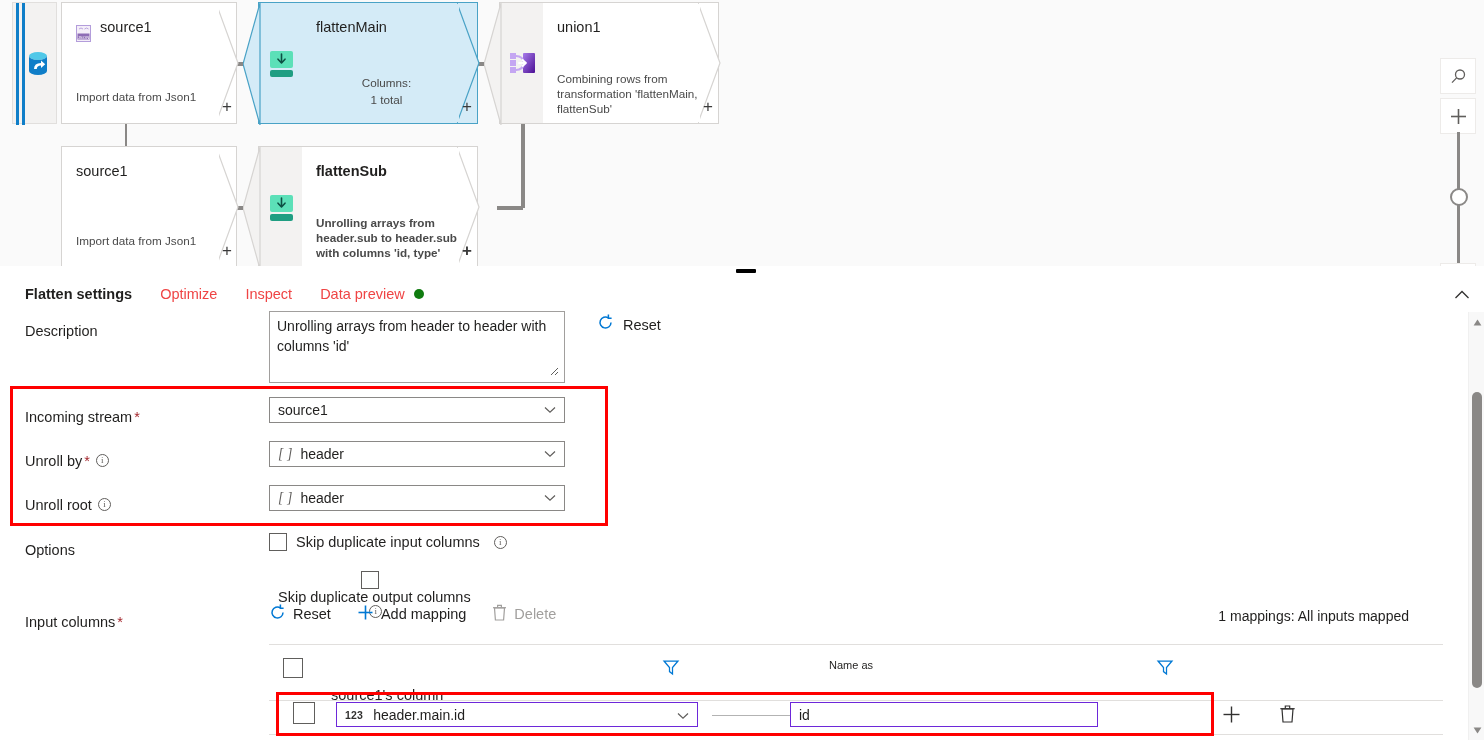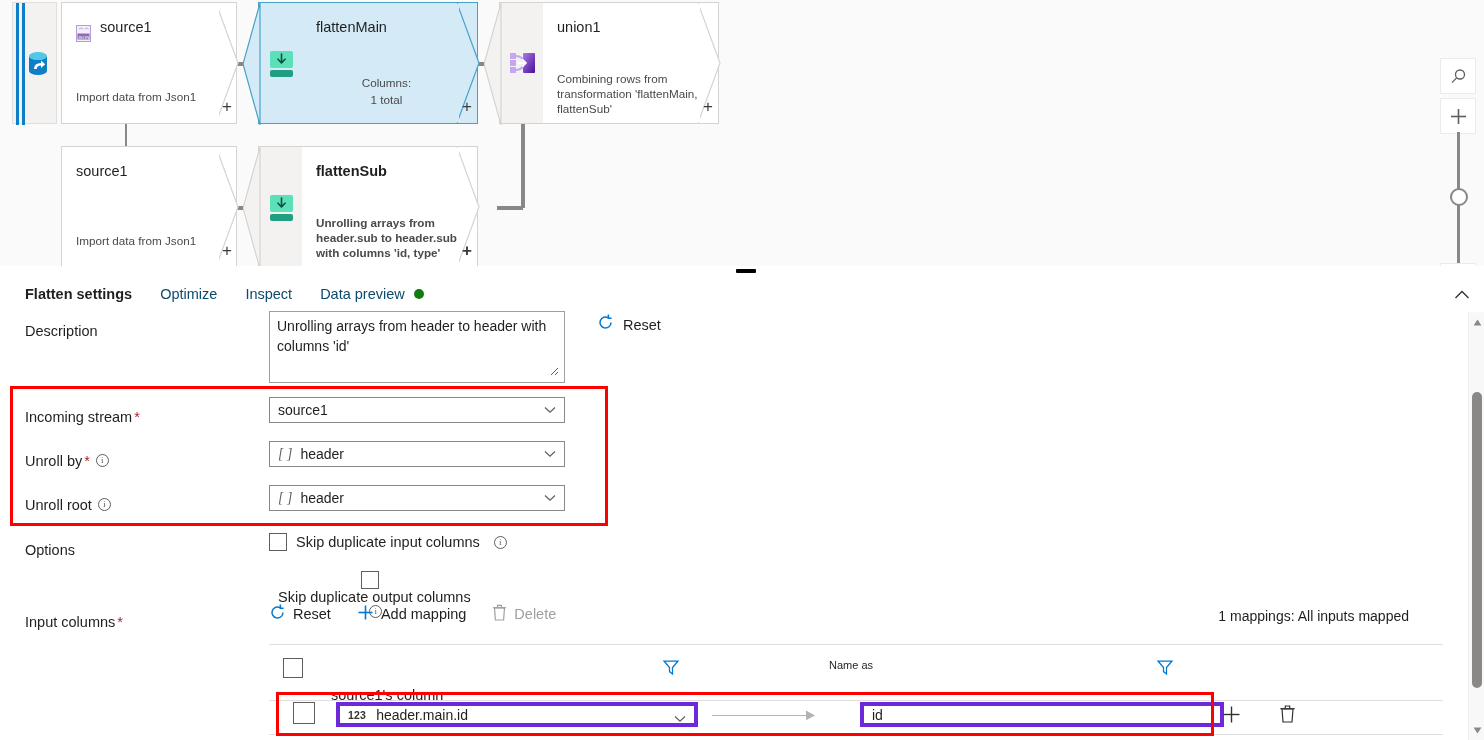--- a/index.html
+++ b/index.html
@@ -103,21 +103,21 @@
   }
 
   
   .tabbar {
     position: absolute; left: 0; top: 276px; width: 1484px; height: 36px;
     background: #ffffff;
     border-bottom: 1px solid #e1dfdd;
   }
   .tabs { position: absolute; left: 25px; top: 0; display: flex; align-items: center; height: 36px; }
   .tab {
-    position: relative; font-size: 14.5px; color: #0c4a6e;
+    position: relative; font-size: 14.5px; color: #ef4444;
     margin-right: 28px; height: 36px; display: flex; align-items: center;
     cursor: default; white-space: nowrap;
   }
   .tab.active { font-weight: 700; color: #201f1e; }
   .tab.active::after {
     content: ""; position: absolute; left: 0; right: 0; bottom: 0;
     height: 2px; background: #0078d4;
   }
   .greendot {
     display: inline-block; width: 10px; height: 10px; border-radius: 50%;
@@ -197,21 +197,21 @@
     position: absolute; left: 269px; top: 338px; width: 1174px;
     height: 1px; background: #e1dfdd;
   }
   .th-check { position: absolute; left: 283px; top: 352px; width: 20px; height: 20px;
     border: 1px solid #605e5c; background: #fff; }
   .th-1 { position: absolute; left: 331px; top: 353px; font-size: 14.5px; margin-top: 28px; }
   .th-2 { position: absolute; left: 829px; top: 353px; font-size: 11px; }
   .funnel1 { position: absolute; left: 662px; top: 352px; }
   .funnel2 { position: absolute; left: 1156px; top: 352px; }
   .inp {
-    position: absolute; height: 25px; border: 4px solid #6d28d9; background: #fff;
+    position: absolute; height: 25px; border: 1px solid #6d28d9; background: #fff;
     font-size: 14px; color: #201f1e; padding: 0 8px;
     display: flex; align-items: center; font-family: "Liberation Sans", sans-serif;
   }
   .num-pre {
     font-size: 10.5px; font-weight: 700; color: #323130; margin-right: 10px;
     letter-spacing: 0.2px;
   }
 
   
   .redbox {
@@ -527,21 +527,21 @@
       <span class="num-pre">123</span>
       <span>header.main.id</span>
       <svg style="position:absolute; right:8px; top:9px;" width="12" height="8" viewBox="0 0 12 8">
         <path d="M1 1.5 L6 6.2 L11 1.5" fill="none" stroke="#605e5c" stroke-width="1.2"></path>
       </svg>
     </div>
     <div class="arrow-wire" style="left:712px; top:409px; width:102px;"></div>
     <svg style="position:absolute; left:806px; top:404px;" width="12" height="11" viewBox="0 0 12 11">
       <path d="M0 0.5 L9 5.4 L0 10.3 Z" fill="#b3b3b3"></path>
     </svg>
-    <div class="inp" style="left:860px; top:396px; width:364px;">
+    <div class="inp" style="left:790px; top:396px; width:308px;">
       <span>id</span>
     </div>
     <svg style="position:absolute; left:1222px; top:399px;" width="19" height="19" viewBox="0 0 19 19">
       <line x1="9.5" y1="1.5" x2="9.5" y2="17.5" stroke="#323130" stroke-width="1.4"></line>
       <line x1="1.5" y1="9.5" x2="17.5" y2="9.5" stroke="#323130" stroke-width="1.4"></line>
     </svg>
     <svg style="position:absolute; left:1279px; top:398px;" width="17" height="19" viewBox="0 0 17 19">
       <path d="M3 5 L14 5 L13 18 L4 18 Z" fill="none" stroke="#323130" stroke-width="1.2"></path>
       <line x1="1.3" y1="4.7" x2="15.7" y2="4.7" stroke="#323130" stroke-width="1.2"></line>
       <path d="M6.3 4.6 L6.3 2 L10.7 2 L10.7 4.6" fill="none" stroke="#323130" stroke-width="1.2"></path>

